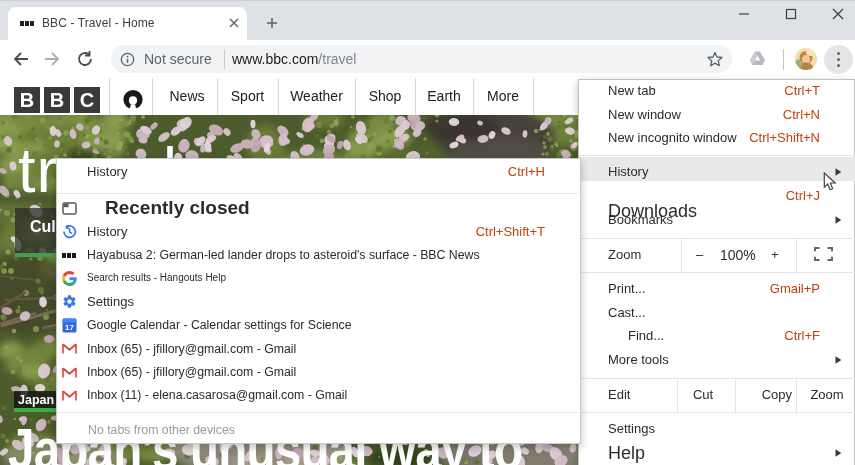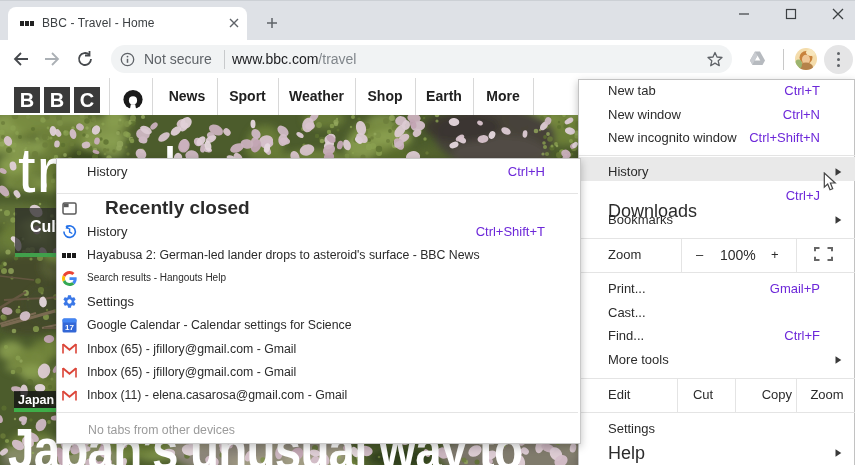--- a/index.html
+++ b/index.html
@@ -15,29 +15,29 @@
   #pill{left:111px;top:45px;width:621px;height:28px;background:#f1f3f4;border-radius:14px}
   #nscure{left:144px;top:51px;font-size:14px;color:#5f6368}
   #urlsep{left:224px;top:50px;width:1px;height:19px;background:#c8cacc}
   #url{left:232px;top:51px;font-size:14px;color:#202124}
   #url .gray{color:#80868b}
   
   #bbchead{left:0;top:78px;width:855px;height:37px;background:#fff}
   .hsep{top:78px;width:1px;height:37px;background:#d8d8d8}
   .blk{top:87px;width:26px;height:26px;background:#3a3a3a;color:#fff;font-weight:bold;
        font-size:20px;text-align:center;line-height:26px}
-  .nav{top:78px;height:37px;line-height:37px;font-weight:bold;font-size:14px;color:#202020;
+  .nav{top:78px;height:37px;line-height:37px;font-weight:normal;font-size:14px;color:#202020;
        text-align:center}
   
   #mainmenu{left:578px;top:79px;width:275px;height:386px;background:#fff;
             border:1px solid #c2c2c2;box-shadow:0 3px 8px rgba(0,0,0,.25)}
   #submenu{left:56px;top:158px;width:523px;height:284px;background:#fff;
            border:1px solid #c9c9c9;box-shadow:0 3px 8px rgba(0,0,0,.25)}
   .mi{font-size:13px;color:#2b2b2b;white-space:nowrap}
-  .sc{font-size:13px;color:#6d28d9;white-space:nowrap;text-align:right}
+  .sc{font-size:13px;color:#c2410c;white-space:nowrap;text-align:right}
   .msep{background:#e4e4e4;height:1px}
   .vsep{background:#e4e4e4;width:1px}
   .ic{left:62px;width:15px;height:15px}
 </style>
 </head>
 <body>
 
 <div class="abs" style="left:0;top:115px;width:855px;height:350px;overflow:hidden">
     <svg width="855" height="350" viewBox="0 0 855 350" style="position:absolute;left:0;top:0">
       <defs>
@@ -947,21 +947,21 @@
 <div class="abs mi" style="left:720px;top:246px;line-height:18px;font-size:14px">100%</div>
 <div class="abs mi" style="left:771px;top:246px;line-height:18px;font-size:13px">+</div>
 <div class="abs vsep" style="left:796px;top:238.5px;height:34px"></div>
 <svg class="abs" style="left:814px;top:247px" width="19" height="14" viewBox="0 0 19 14">
 <path d="M1 4.2 L1 1 L5.5 1 M13.5 1 L18 1 L18 4.2 M18 9.8 L18 13 L13.5 13 M5.5 13 L1 13 L1 9.8" fill="none" stroke="#666" stroke-width="2"></path>
   </svg>
 <div class="abs msep" style="left:579px;top:272px;width:276px"></div>
 <div class="abs mi" style="left:608px;top:280px;line-height:18px;font-size:13px">Print...</div>
 <div class="abs sc" style="right:35px;top:280px;line-height:18px">Gmail+P</div>
 <div class="abs mi" style="left:608px;top:303.5px;line-height:18px;font-size:13px">Cast...</div>
-<div class="abs mi" style="left:608px;top:327px;line-height:18px;font-size:13px">Find...</div>
+<div class="abs mi" style="left:628px;top:327px;line-height:18px;font-size:13px">Find...</div>
 <div class="abs sc" style="right:35px;top:327px;line-height:18px">Ctrl+F</div>
 <div class="abs mi" style="left:608px;top:350.5px;line-height:18px;font-size:13px">More tools</div>
 <svg class="abs" style="left:835px;top:355.8px" width="7" height="8" viewBox="0 0 7 8">
     <path d="M0.5 0.3 L6.3 4 L0.5 7.7 Z" fill="#3a3a3a"></path>
   </svg>
 <div class="abs msep" style="left:579px;top:377.5px;width:276px"></div>
 <div class="abs mi" style="left:608px;top:385.5px;line-height:18px;font-size:13px">Edit</div>
 <div class="abs vsep" style="left:677px;top:378.5px;height:33px"></div>
 <div class="abs mi" style="left:674px;top:385.5px;width:58px;text-align:center;line-height:18px">Cut</div>
 <div class="abs vsep" style="left:735px;top:378.5px;height:33px"></div>

